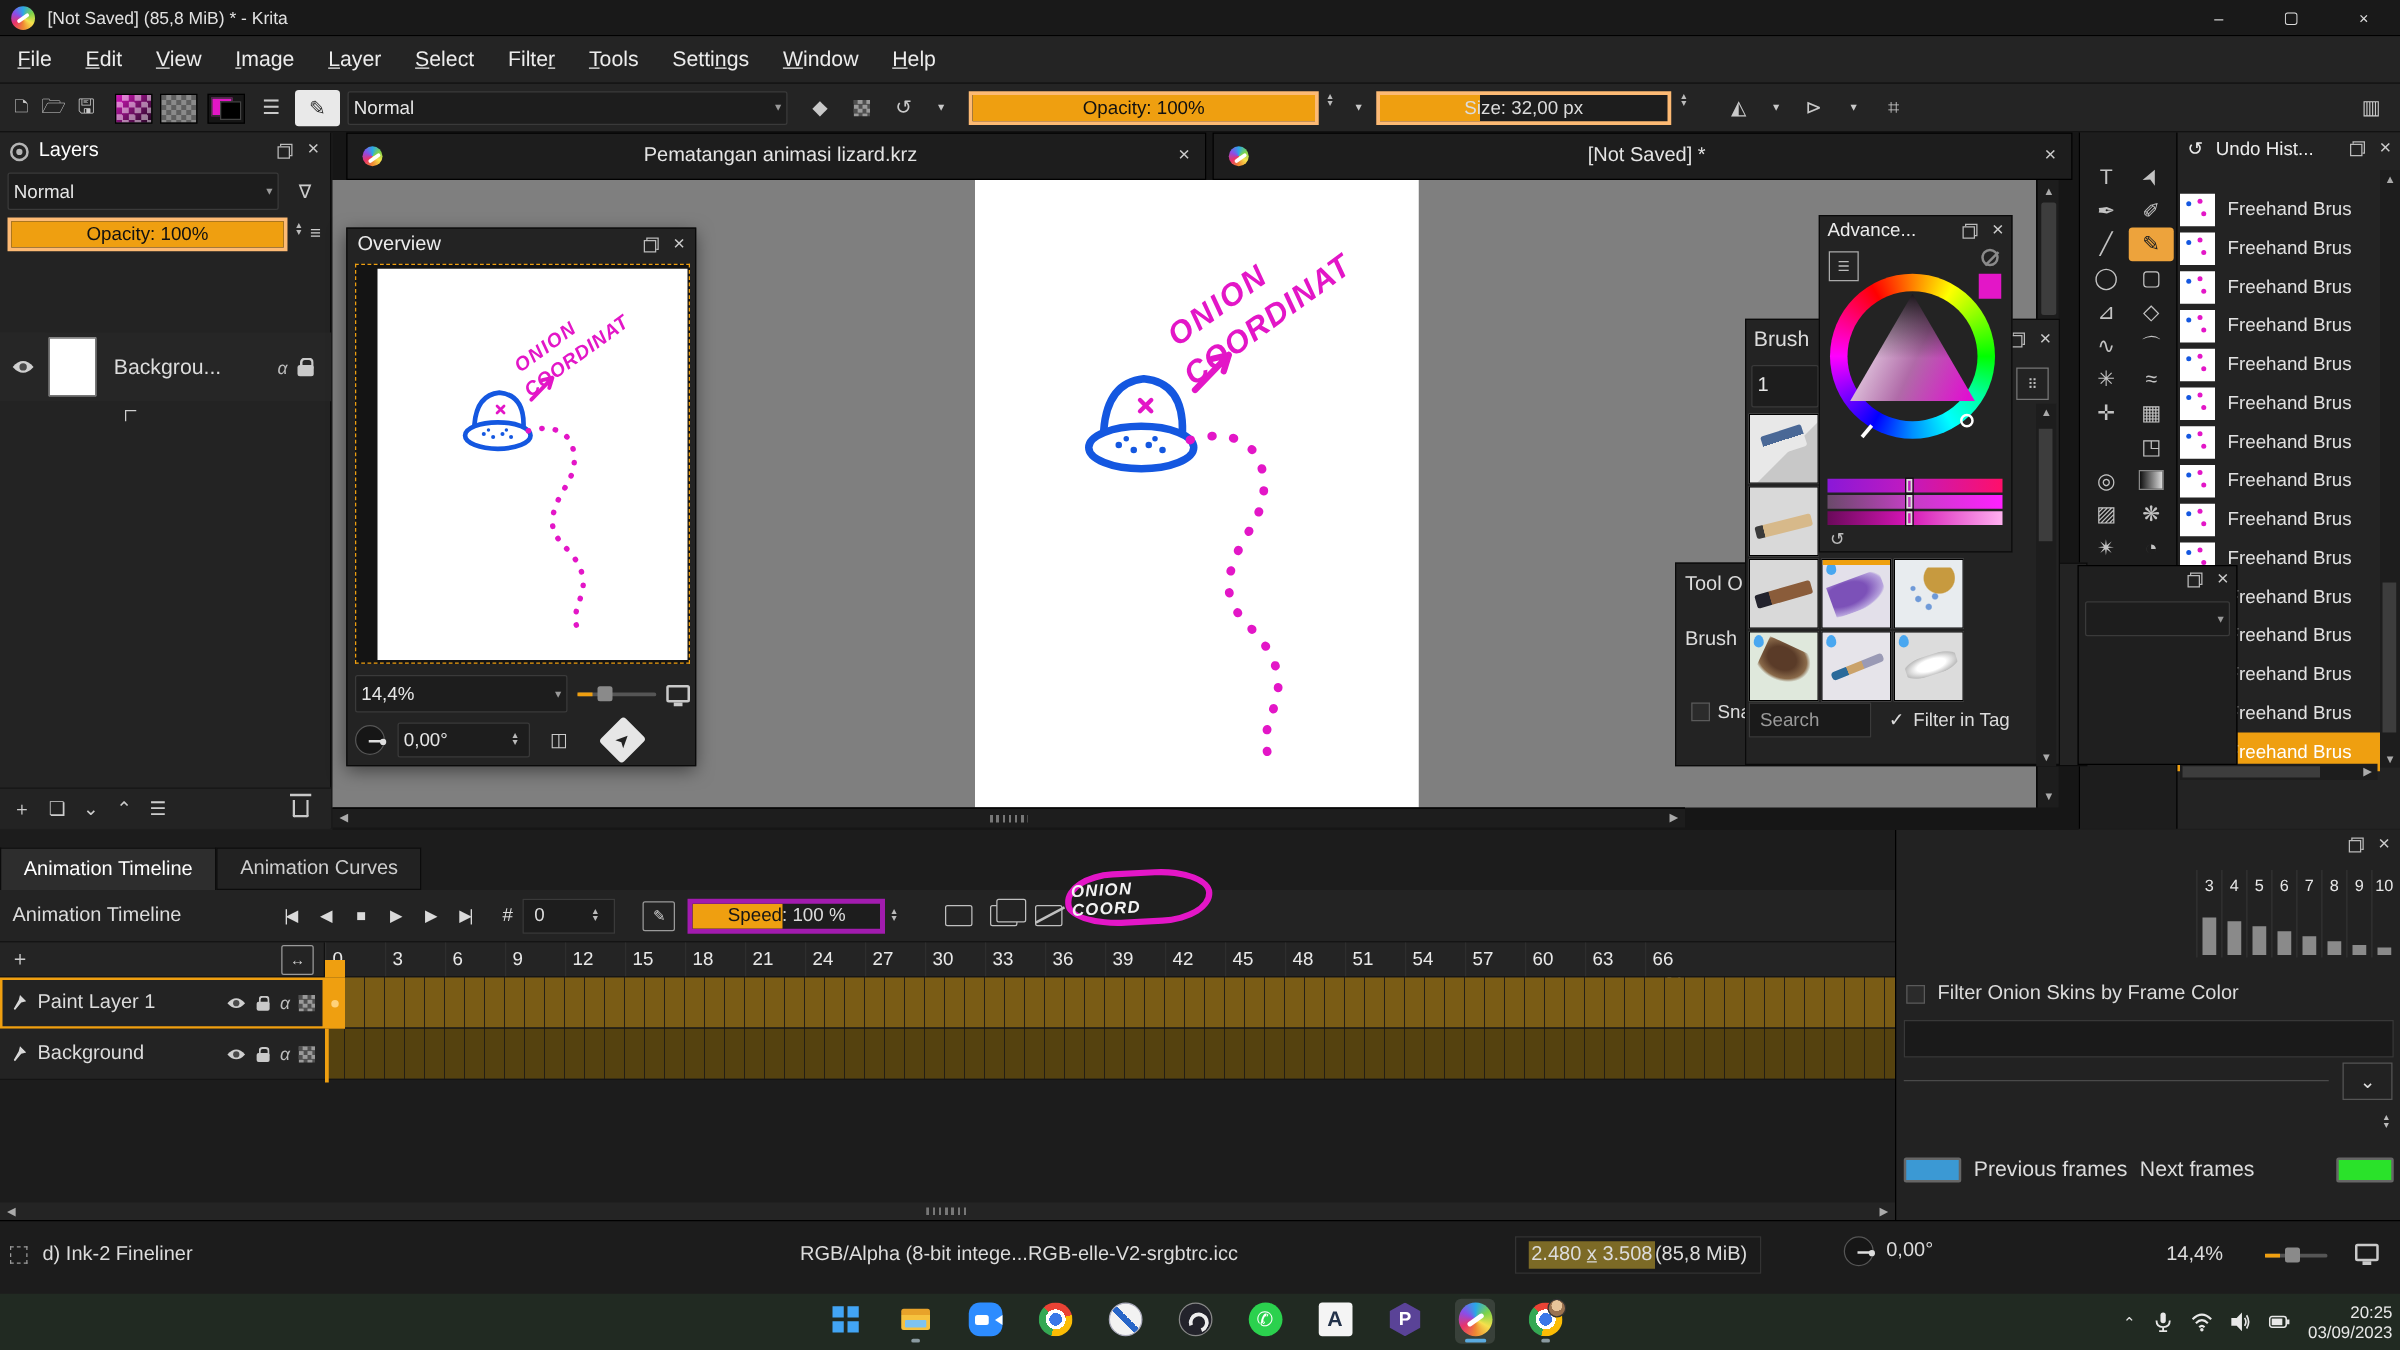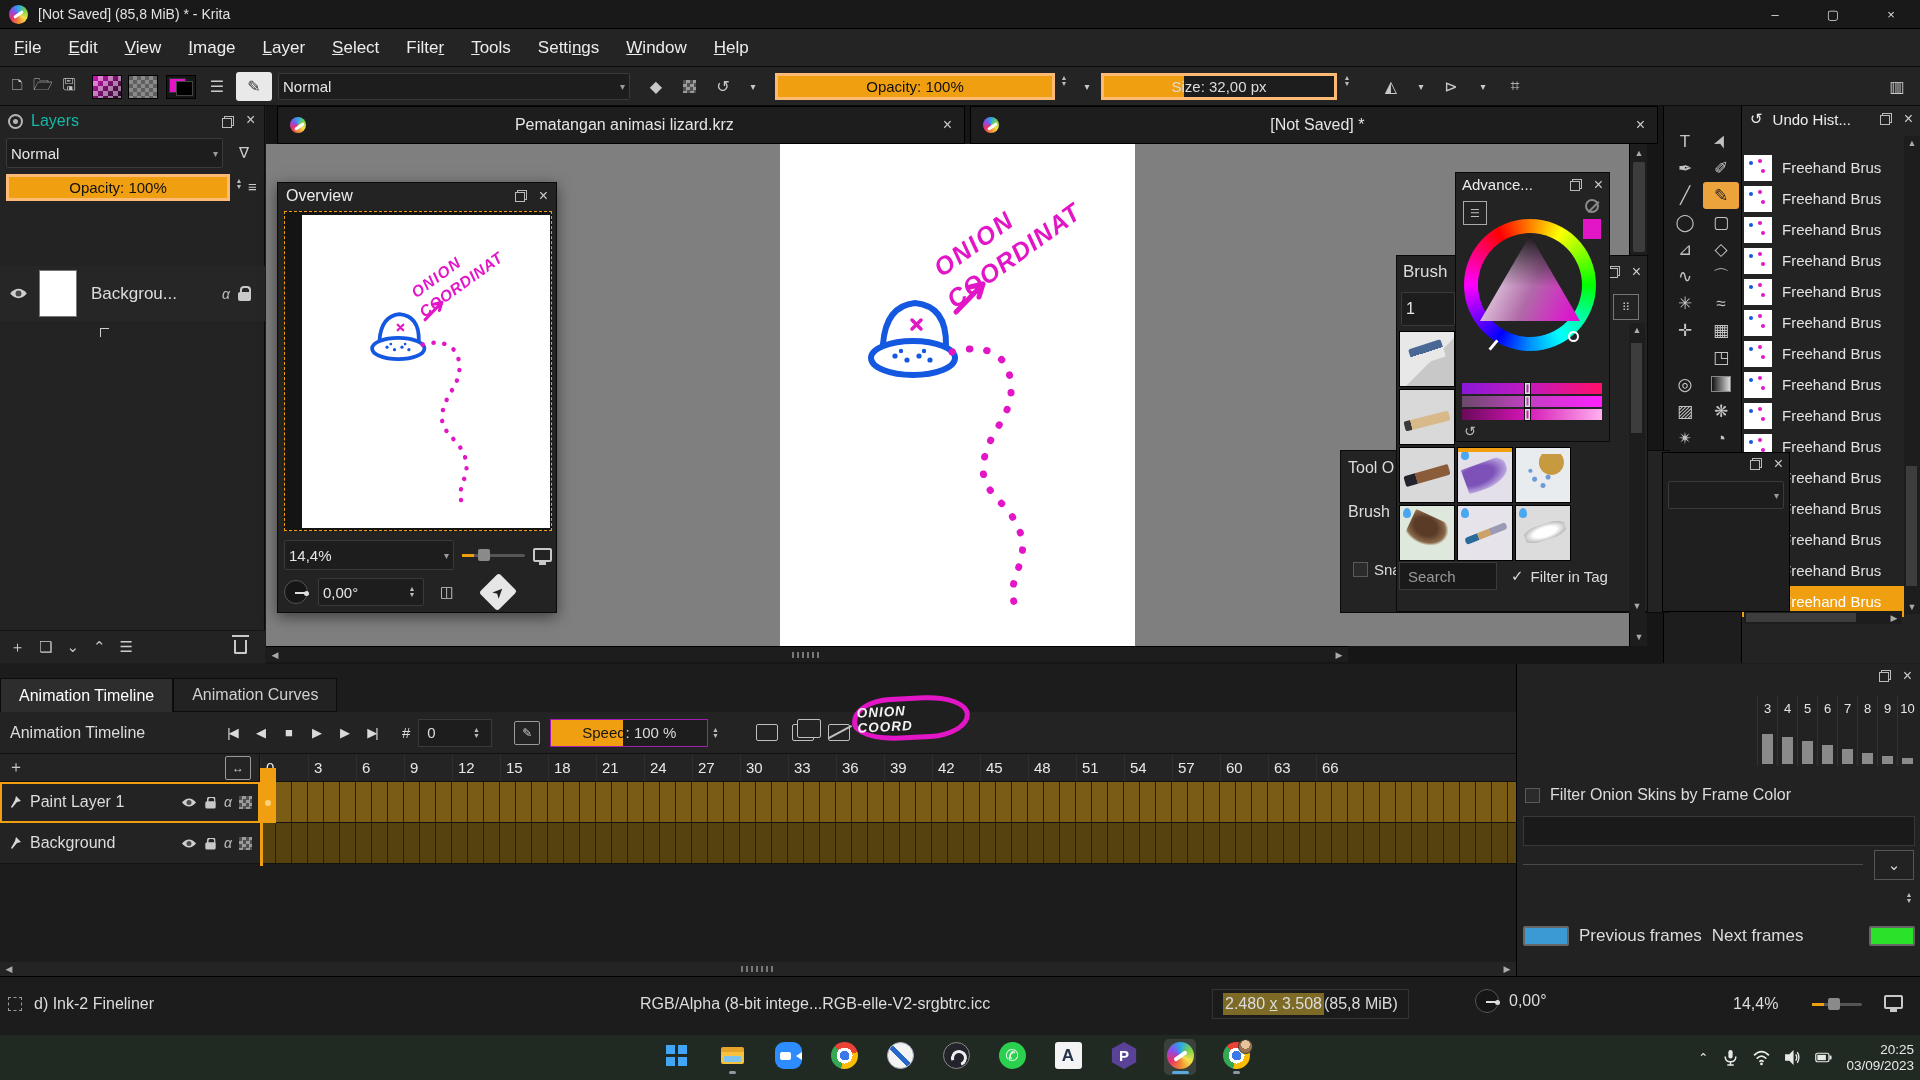--- a/index.html
+++ b/index.html
@@ -38,21 +38,21 @@
   .blacktext{color:#111;}
   .brushbtn{position:absolute;top:5px;width:36px;height:29px;background:#e9e9e9;border-radius:3px;color:#333;display:flex;align-items:center;justify-content:center;font-size:16px;}
   
   .docker-ico{display:inline-block;position:relative;width:12px;height:12px;}
   .docker-ico::before{content:"";position:absolute;right:0;top:0;width:8px;height:8px;border:1.5px solid #bbb;}
   .docker-ico::after{content:"";position:absolute;left:0;bottom:0;width:8px;height:8px;border:1.5px solid #bbb;background:#232323;}
   .xico{font-size:16px;color:#ccc;line-height:1;}
   .xico::before{content:"×";}
   
   #layers{left:0;top:106px;width:265px;height:557px;background:#232323;border-right:1px solid #0c0c0c;}
-  #layers-title{left:8px;top:6px;display:flex;align-items:center;gap:8px;font-size:16px;color:#14b8a6;}
+  #layers-title{left:8px;top:6px;display:flex;align-items:center;gap:8px;font-size:16px;color:#ffffff;}
   .circ-ico{width:15px;height:15px;border:2px solid #b5b5b5;border-radius:50%;position:relative;}
   .circ-ico::after{content:"";position:absolute;left:3px;top:3px;width:5px;height:5px;background:#b5b5b5;border-radius:50%;}
   #blend-row{left:6px;top:32px;width:253px;height:30px;display:flex;gap:6px;}
   #blend-sel{flex:1;height:30px;}
   .funnel{width:30px;height:30px;border-radius:2px;display:flex;align-items:center;justify-content:center;color:#ccc;font-size:15px;}
   #op-layers{left:6px;top:68px;width:224px;}
   #op-layers .fill{width:100%;}
   .hamb{font-size:15px;color:#ccc;}
   .layer-row{left:0;width:265px;height:55px;display:flex;align-items:center;}
   .eyecell{width:36px;height:100%;display:flex;align-items:center;justify-content:center;background:#262626;flex:none;}
@@ -197,21 +197,21 @@
   #anim{left:0;top:664px;width:1920px;height:312px;background:#1c1c1c;}
   #anim-tabs{position:absolute;left:0;top:14px;display:flex;}
   .atab{height:34px;display:flex;align-items:center;padding:0 18px;font-size:16px;background:#222;border:1px solid #0c0c0c;color:#cfcfcf;}
   .atab.active{background:#2d2d2d;color:#fff;border-bottom:none;}
   #anim-head{position:absolute;left:0;top:48px;width:1516px;height:42px;background:#232323;border-bottom:1px solid #101010;display:flex;align-items:center;}
   #ah-label{margin-left:10px;font-size:16px;width:208px;}
   .tpbtn{width:28px;height:26px;display:flex;align-items:center;justify-content:center;color:#dadada;font-size:13px;letter-spacing:-2px;}
   #frame-spin{margin-left:16px;display:flex;align-items:center;gap:8px;}
   #frame-box{width:74px;height:28px;background:#1d1d1d;border:1px solid #3a3a3a;display:flex;align-items:center;padding:0 8px;gap:14px;}
   .sqbtn{width:26px;height:24px;border:1.5px solid #9a9a9a;border-radius:2px;display:flex;align-items:center;justify-content:center;font-size:12px;color:#cfcfcf;}
-  #speedbox{position:relative;width:158px;height:28px;background:#1d1d1d;border:1px solid #a21caf;display:flex;align-items:center;justify-content:center;overflow:hidden;font-size:15px;}
+  #speedbox{position:relative;width:158px;height:28px;background:#1d1d1d;border:4px solid #a21caf;display:flex;align-items:center;justify-content:center;overflow:hidden;font-size:15px;}
   #speedbox .fill{position:absolute;left:0;top:0;bottom:0;width:72px;background:#ef9f10;}
   #speedbox span{position:relative;z-index:2;}
   #speed-l{color:#161616;}
   .fico{width:22px;height:17px;border:1.5px solid #bfbfbf;border-radius:2px;position:relative;}
   .fico.dbl::after{content:"";position:absolute;left:4px;top:-6px;width:22px;height:17px;border:1.5px solid #bfbfbf;border-radius:2px;background:#232323;}
   .fico.slash::after{content:"";position:absolute;left:-2px;top:6px;width:26px;height:1.5px;background:#bfbfbf;transform:rotate(-28deg);}
   #onion-marker{position:absolute;left:852px;top:32px;width:118px;height:44px;border:5px solid #e316c7;border-radius:38% 44% 40% 46%/60% 55% 60% 50%;display:flex;align-items:center;justify-content:center;transform:rotate(-3deg);background:#1f1f1f;z-index:3;}
   #onion-marker span{color:#f2f2f2;font-size:13.5px;}
   #spk{position:absolute;left:1326px;top:56px;}
   #ruler{position:absolute;left:0;top:90px;width:1516px;height:28px;background:#242424;border-bottom:1px solid #101010;display:flex;}

